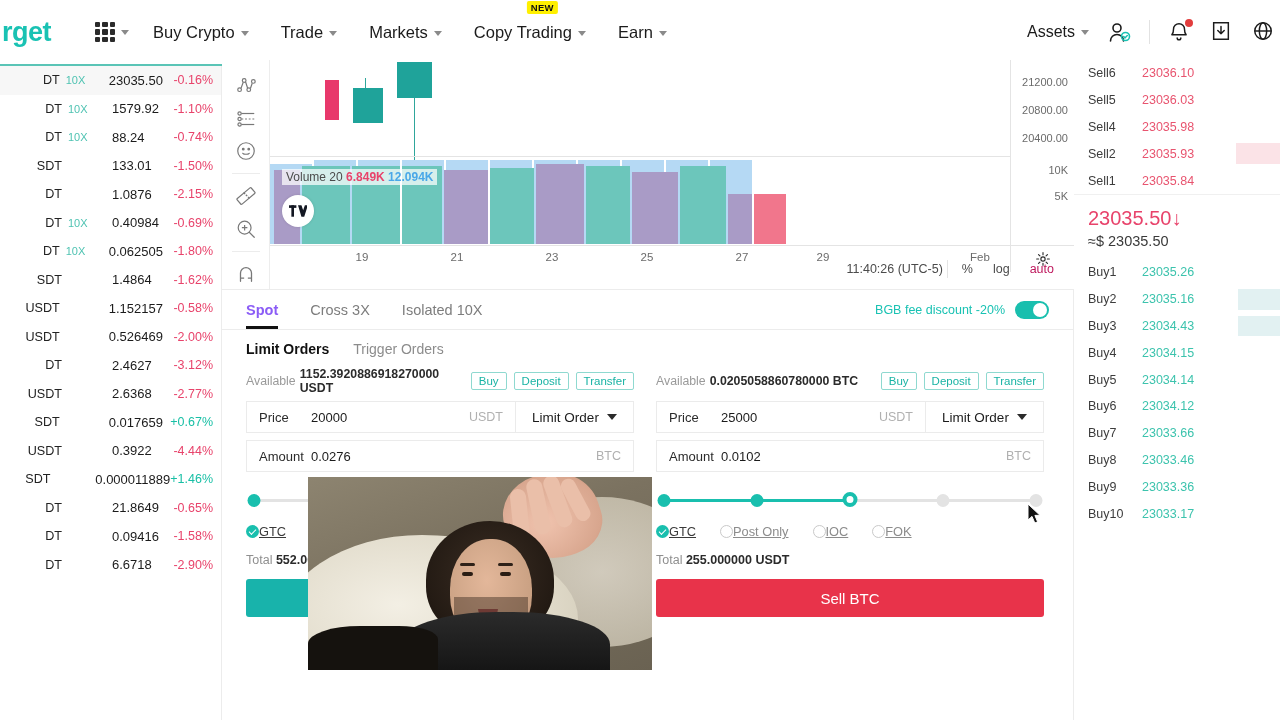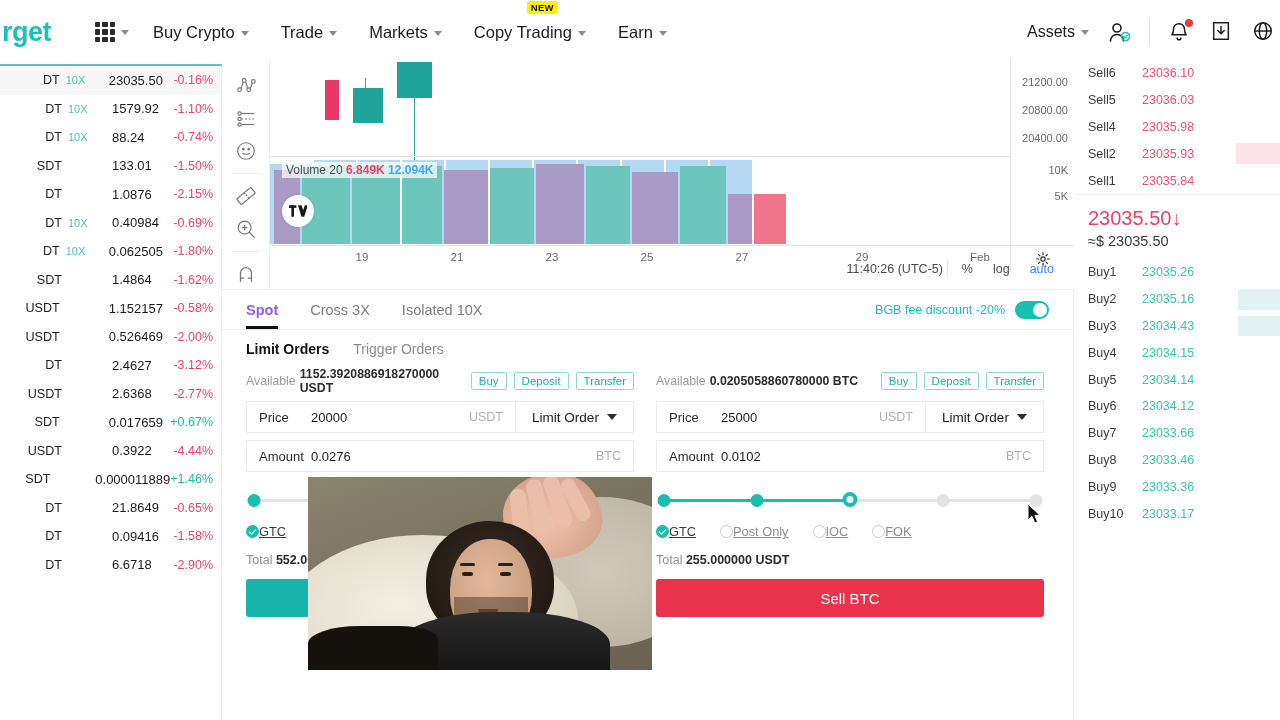--- a/index.html
+++ b/index.html
@@ -97,21 +97,21 @@
   .pricescale div { position: absolute; right: 6px; }
   .candles { position: absolute; left: 0; top: 0; }
   .candle-body { position: absolute; }
   .wick { position: absolute; width: 1px; background: #2fa69b; }
   .volume-pane {
     position: absolute; left: 0; right: 64px; top: 96px; height: 88px;
     border-top: 1px solid #e4e4e4;
   }
   .vbar { position: absolute; bottom: 0; }
   .vol-legend {
-    position: absolute; left: 12px; top: 5px; font-size: 12px;
+    position: absolute; left: 12px; top: 12px; font-size: 12px;
     background: rgba(255,255,255,.72); padding: 1px 4px; white-space: nowrap;
     color: #4b4b4b;
   }
   .vol-legend .r { color: #e8436b; font-weight: bold; }
   .vol-legend .b { color: #4aa8e8; font-weight: bold; }
   .tv-badge {
     position: absolute; left: 12px; top: 38px; width: 32px; height: 32px;
     background: #fff; border-radius: 50%; display:flex; align-items:center; justify-content:center;
     font-size: 16px; font-weight: bold; color: #131722; box-shadow: 0 0 3px rgba(0,0,0,.13);
   }
@@ -126,21 +126,21 @@
     display:flex; align-items:center; justify-content:center; cursor:pointer;
   }
   .chart-footer {
     position: absolute; left: 222px; top: 249px; width: 852px; height: 41px;
     display: flex; align-items: center; justify-content: flex-end;
     font-size: 12.5px; color: #4b4b4b; border-bottom: 1px solid #ececec;
     padding-right: 10px; gap: 0;
   }
   .chart-footer .clk { padding: 0 10px; cursor: pointer; }
   .chart-footer .sepv { width:1px; height:18px; background:#e4e4e4; margin: 0 4px; }
-  .acc { color: #3b82f6; }
+  .acc { color: #be185d; }
 
   
   .order-panel {
     position: absolute; left: 222px; top: 290px; width: 852px; height: 430px;
     background: #fff; border-right: 1px solid #ececec;
   }
   .tabs {
     display: flex; align-items: center; height: 40px; padding: 0 24px;
     border-bottom: 1px solid #ececec; position: relative;
   }
@@ -577,21 +577,21 @@
         <div style="top:104px;">10K</div>
         <div style="top:130px;">5K</div>
       </div>
 
       <div class="timescale">
         <span style="left:92px;">19</span>
         <span style="left:187px;">21</span>
         <span style="left:282px;">23</span>
         <span style="left:377px;">25</span>
         <span style="left:472px;">27</span>
-        <span style="left:592px;">29</span>
+        <span style="left:553px;">29</span>
         <span style="left:710px;">Feb</span>
       </div>
 
       <div class="gear-cell">
         <svg width="16" height="16" viewBox="0 0 24 24" fill="none" stroke="#2b2b2b" stroke-width="1.7">
           <circle cx="12" cy="12" r="3.2"></circle>
           <path d="M12 2.5v3M12 18.5v3M21.5 12h-3M5.5 12h-3M18.7 5.3l-2.1 2.1M7.4 16.6l-2.1 2.1M18.7 18.7l-2.1-2.1M7.4 7.4L5.3 5.3" stroke-linecap="round"></path>
         </svg>
       </div>
     </div>

